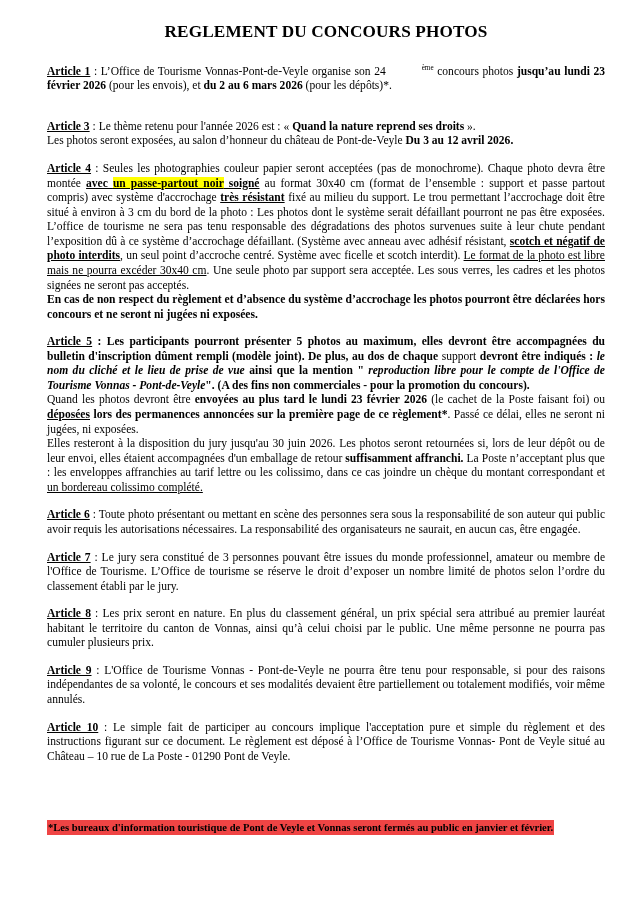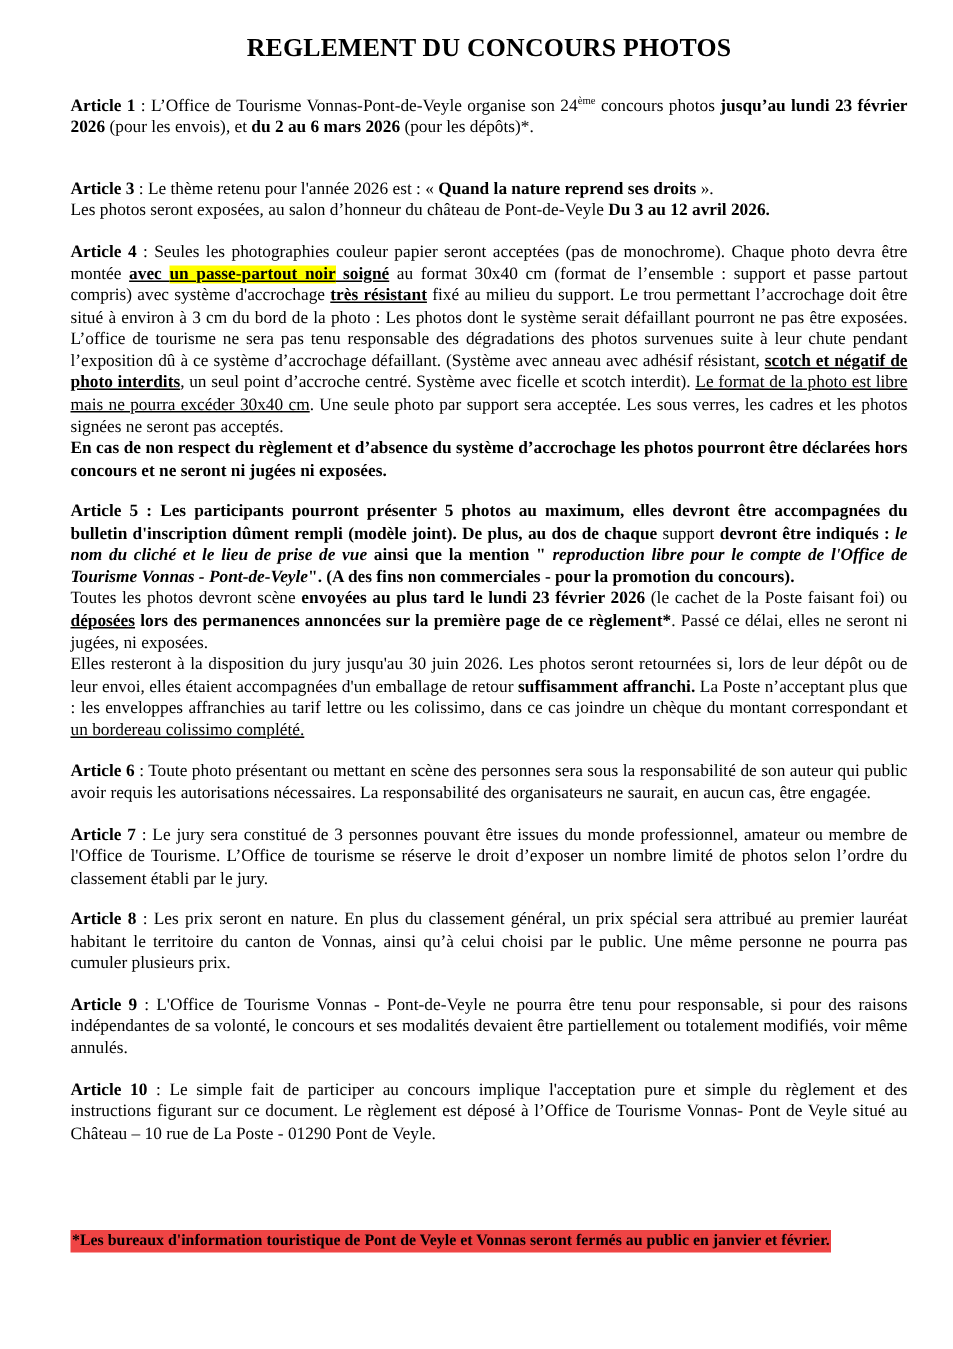--- a/index.html
+++ b/index.html
@@ -34,30 +34,32 @@
     line-height: 1.262;
     text-align: justify;
     margin: 0;
     padding: 0;
     hyphens: none;
   }
   .gap-lg { height: 13px; }
   .gap-title { height: 22px; }
   .art-label {
     font-weight: bold;
+    text-decoration: underline;
   }
   b, .b { font-weight: bold; }
   i, .i { font-style: italic; }
   .u { text-decoration: underline; }
   .bu { font-weight: bold; text-decoration: underline; margin-top: 24px; }
   .hl { background-color: #ffff00; }
   sup {
     font-size: 0.62em;
     vertical-align: super;
     line-height: 0;
+    margin-left: 36px;
   }
   .footer-note {
     position: absolute;
     left: 47px;
     top: 820px;
     font-size: 10.6px;
     font-weight: bold;
     background-color: #ef4444;
     line-height: 1.25;
     white-space: nowrap;
@@ -83,21 +85,21 @@
   <p class="article"><span class="art-label">Article 3</span><span> : </span><span>Le thème retenu pour l'année 2026 est : « </span><b>Quand la nature reprend ses droits</b><span> ».</span><br><span>Les photos seront exposées, au salon d’honneur du château de Pont-de-Veyle </span><b>Du 3 au 12 avril 2026.</b></p>
 
   <div class="gap-lg"></div>
 
   <p class="article"><span class="art-label">Article 4</span><span> : </span><span>Seules les photographies couleur papier seront acceptées (pas de monochrome). Chaque photo devra être montée </span><span class="bu"><span>avec </span><span class="hl">un passe-partout noir</span><span> soigné</span></span><span> au format 30x40 cm (format de l’ensemble : support et passe partout compris) avec système d'accrochage </span><span class="bu">très résistant</span><span> fixé au milieu du support. Le trou permettant l’accrochage doit être situé à environ à 3 cm du bord de la photo : Les photos dont le système serait défaillant pourront ne pas être exposées. L’office de tourisme ne sera pas tenu responsable des dégradations des photos survenues suite à leur chute pendant l’exposition dû à ce système d’accrochage défaillant. (Système avec anneau avec adhésif résistant, </span><span class="bu">scotch et négatif de photo interdits</span><span>, un seul point d’accroche centré. Système avec ficelle et scotch interdit). </span><span class="u">Le format de la photo est libre mais ne pourra excéder 30x40 cm</span><span>. Une seule photo par support sera acceptée. Les sous verres, les cadres et les photos signées ne seront pas acceptés.</span></p>
   <p class="article"><b>En cas de non respect du règlement et d’absence du système d’accrochage les photos pourront être déclarées hors concours et ne seront ni jugées ni exposées.</b></p>
 
   <div class="gap-lg"></div>
 
   <p class="article"><span class="art-label">Article 5</span><span class="b"> : </span><b>Les participants pourront présenter 5 photos au maximum, elles devront être accompagnées du bulletin d'inscription dûment rempli (modèle joint). De plus, au dos de chaque </b><span>support</span><b> devront être indiqués : </b><b><i>le nom du cliché et le lieu de prise de vue</i></b><b> ainsi que la mention " </b><b><i>reproduction libre pour le compte de l'Office de Tourisme Vonnas - Pont-de-Veyle</i></b><b>". (A des fins non commerciales - pour la promotion du concours).</b></p>
-  <p class="article"><span>Toutes les photos devront scène </span><b>envoyées au plus tard le lundi 23 février 2026</b><span> (le cachet de la Poste faisant foi) ou </span><span class="bu">déposées</span><b> lors des permanences annoncées sur la première page de ce règlement*</b><span>. Passé ce délai, elles ne seront ni jugées, ni exposées.</span></p>
+  <p class="article"><span>Quand les photos devront être </span><b>envoyées au plus tard le lundi 23 février 2026</b><span> (le cachet de la Poste faisant foi) ou </span><span class="bu">déposées</span><b> lors des permanences annoncées sur la première page de ce règlement*</b><span>. Passé ce délai, elles ne seront ni jugées, ni exposées.</span></p>
   <p class="article"><span>Elles resteront à la disposition du jury jusqu'au 30 juin 2026. Les photos seront retournées si, lors de leur dépôt ou de leur envoi, elles étaient accompagnées d'un emballage de retour </span><b>suffisamment affranchi.</b><span> La Poste n’acceptant plus que : les enveloppes affranchies au tarif lettre ou les colissimo, dans ce cas joindre un chèque du montant correspondant et </span><span class="u">un bordereau colissimo complété.</span></p>
 
   <div class="gap-lg"></div>
 
   <p class="article"><span class="art-label">Article 6</span><span> : </span><span>Toute photo présentant ou mettant en scène des personnes sera sous la responsabilité de son auteur qui public avoir requis les autorisations nécessaires. La responsabilité des organisateurs ne saurait, en aucun cas, être engagée.</span></p>
 
   <div class="gap-lg"></div>
 
   <p class="article"><span class="art-label">Article 7</span><span> : </span><span>Le jury sera constitué de 3 personnes pouvant être issues du monde professionnel, amateur ou membre de l'Office de Tourisme. L’Office de tourisme se réserve le droit d’exposer un nombre limité de photos selon l’ordre du classement établi par le jury.</span></p>
 

